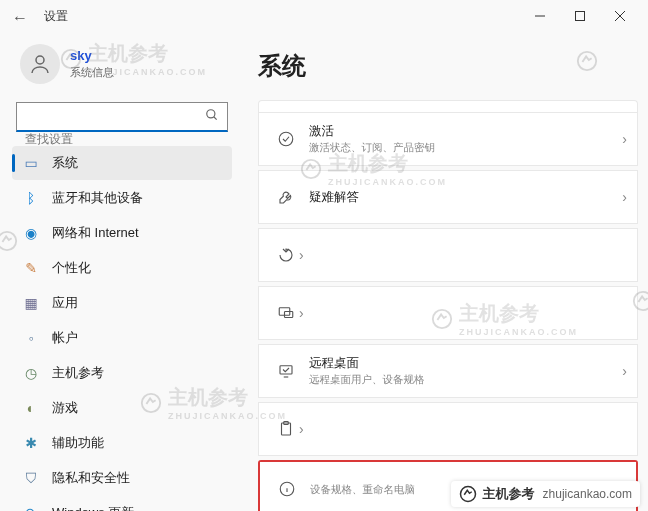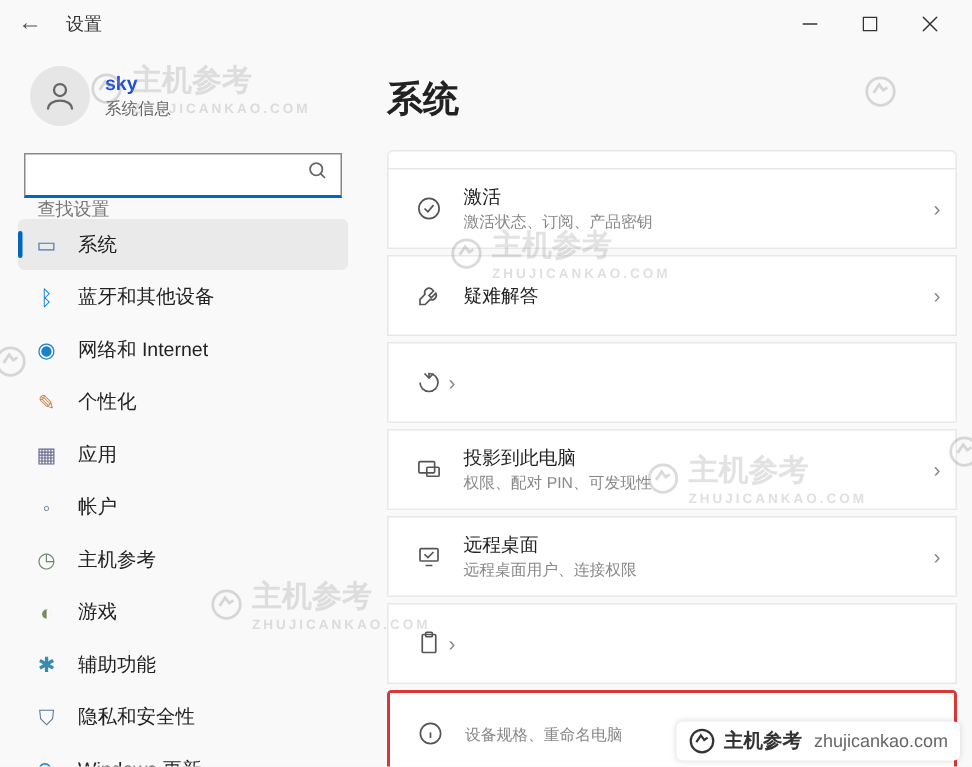--- a/index.html
+++ b/index.html
@@ -186,38 +186,34 @@
           <span class="chev">›</span>
         </div>
 
         <div class="panel">
           <span class="pico">
               <svg viewBox="0 0 24 24">
                 <rect x="3" y="5" width="14" height="10" rx="1"></rect>
                 <rect x="10" y="10" width="11" height="8" rx="1"></rect>
               </svg>
             </span>
-          <div class="ptext">
-              <div class="ptitle">投影到此电脑</div>
-              <div class="pdesc">权限、配对 PIN、可发现性</div>
-            </div>
           <span class="chev">›</span>
         </div>
 
         <div class="panel">
           <span class="pico">
               <svg viewBox="0 0 24 24">
                 <rect x="4" y="5" width="16" height="11" rx="1"></rect>
                 <path d="M9 20h6"></path>
                 <path d="M8 10l3 3 5-5"></path>
               </svg>
             </span>
           <div class="ptext">
               <div class="ptitle">远程桌面</div>
-              <div class="pdesc">远程桌面用户、连接权限</div>
+              <div class="pdesc">远程桌面用户、设备规格</div>
             </div>
           <span class="chev">›</span>
         </div>
 
         <div class="panel">
           <span class="pico">
               <svg viewBox="0 0 24 24">
                 <rect x="6" y="4" width="12" height="16" rx="1"></rect>
                 <rect x="9" y="2" width="6" height="4" rx="1"></rect>
               </svg>

